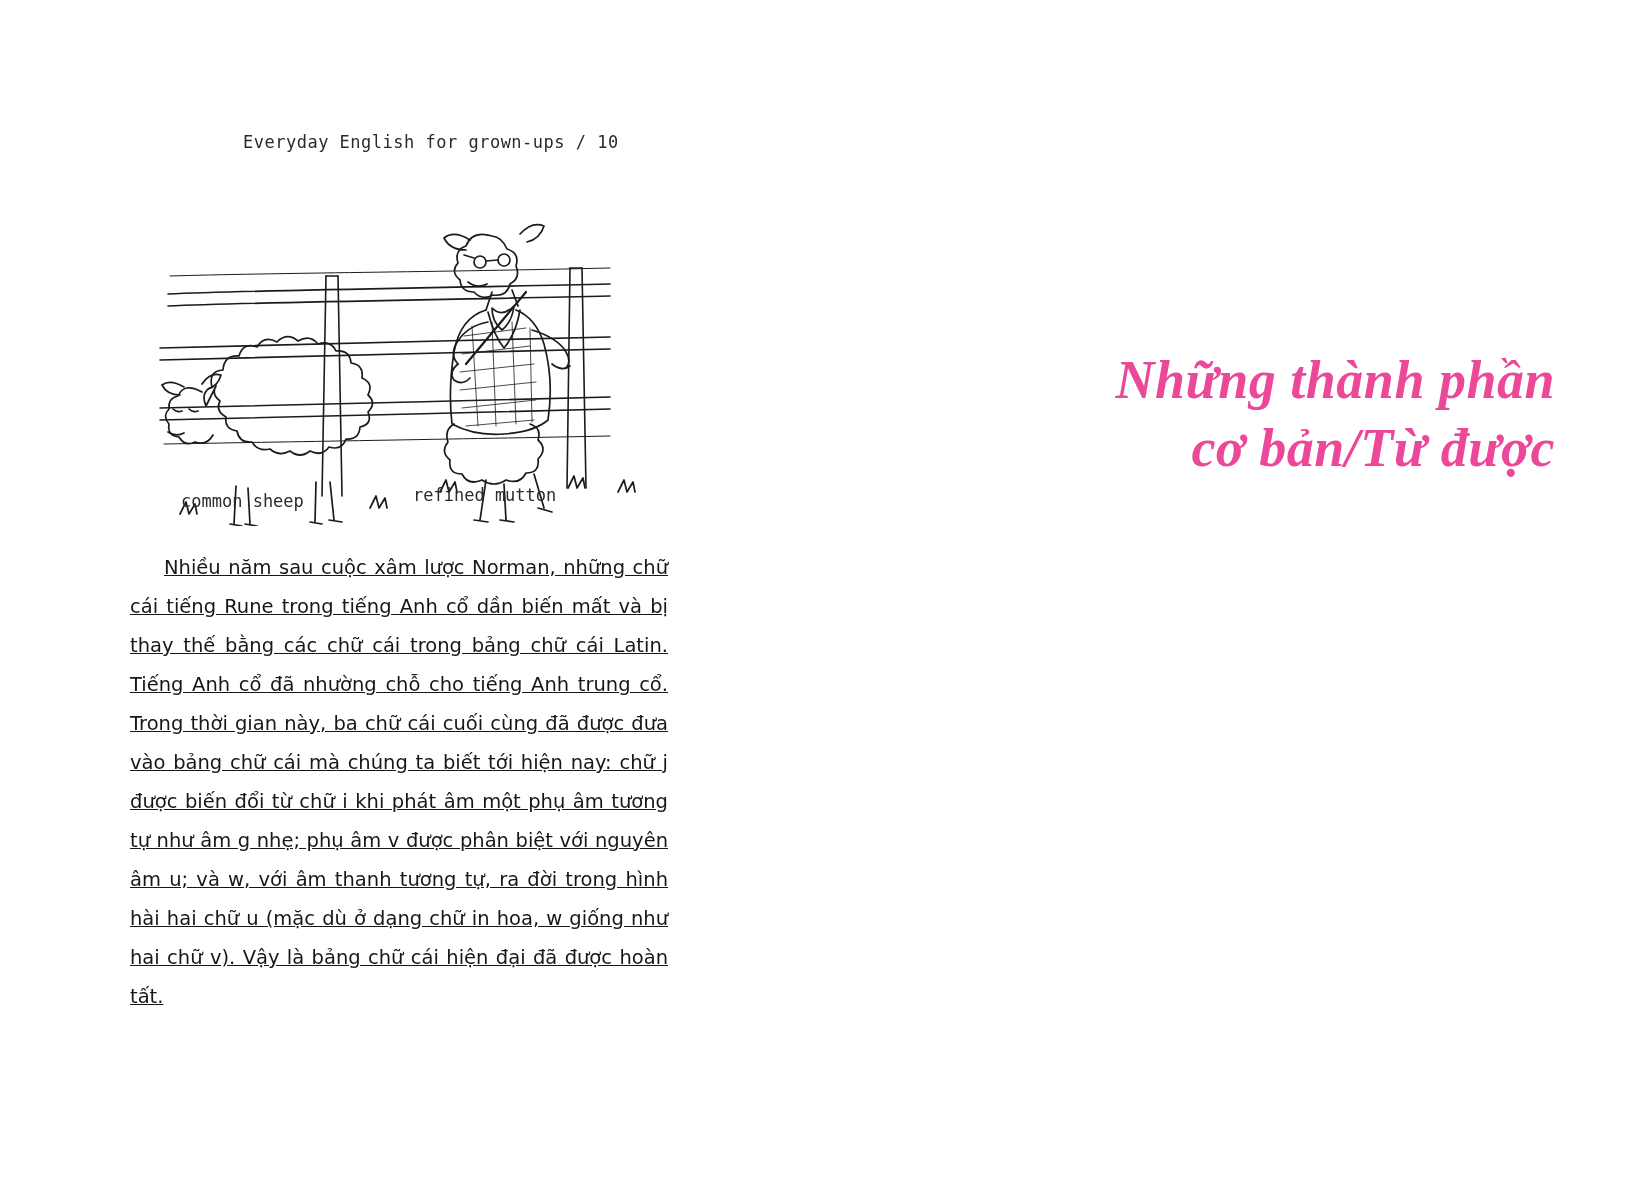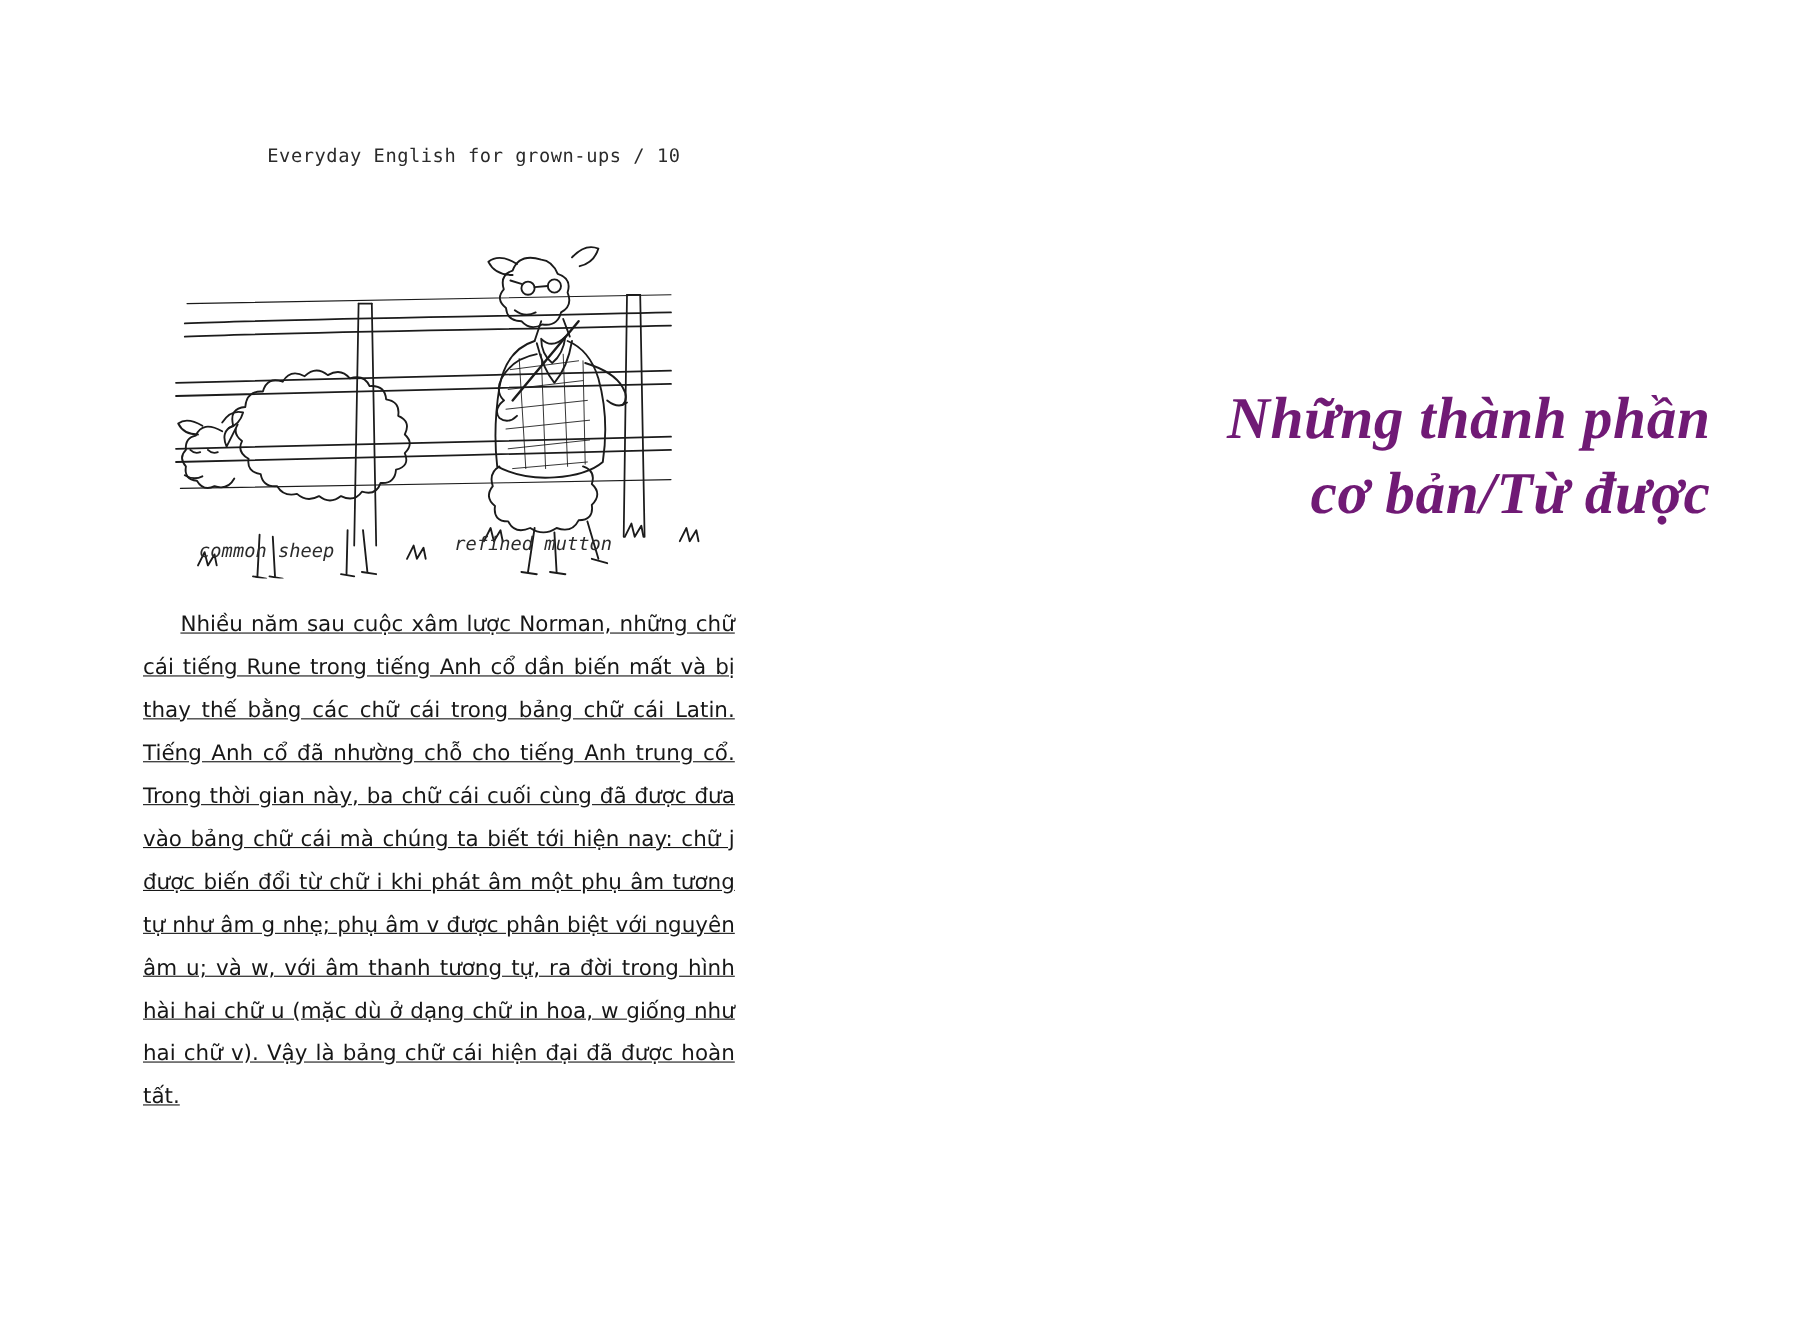--- a/index.html
+++ b/index.html
@@ -56,21 +56,20 @@
     width: 540px;
     height: 330px;
   }
   .illustration svg { display: block; }
   .caption-left, .caption-right {
     position: absolute;
     font-family: "DejaVu Sans Mono", monospace;
     font-size: 17px;
     color: #2b2b2b;
     white-space: nowrap;
-    font-style: italic;
   }
   .caption-left { left: 181px; top: 455px; }
   .caption-right { left: 413px; top: 449px; text-align: right; }
 
   
   .body-left {
     position: absolute;
     left: 130px;
     top: 512px;
     width: 538px;
@@ -87,21 +86,21 @@
     position: absolute;
     right: 90px;
     top: 310px;
     width: 640px;
     text-align: right;
     font-family: "Liberation Serif", serif;
     font-style: italic;
     font-weight: bold;
     font-size: 54px;
     line-height: 68px;
-    color: #701a75;
+    color: #ec4899;
     letter-spacing: 0.5px;
   }
 </style>
 </head>
 <body>
 
 <div class="spread">
 
   <div class="page page-left">
 

